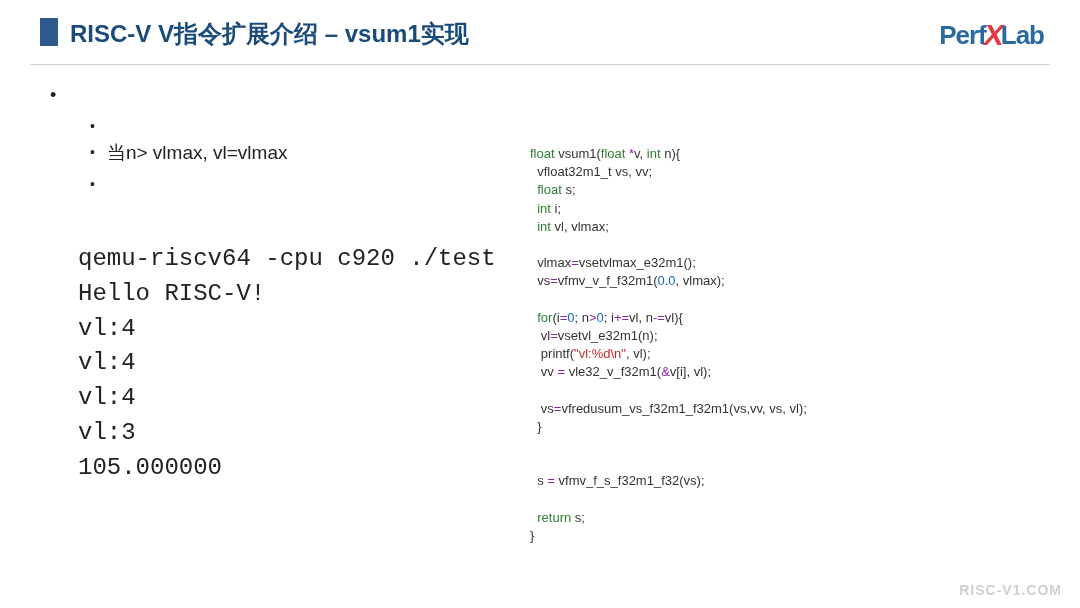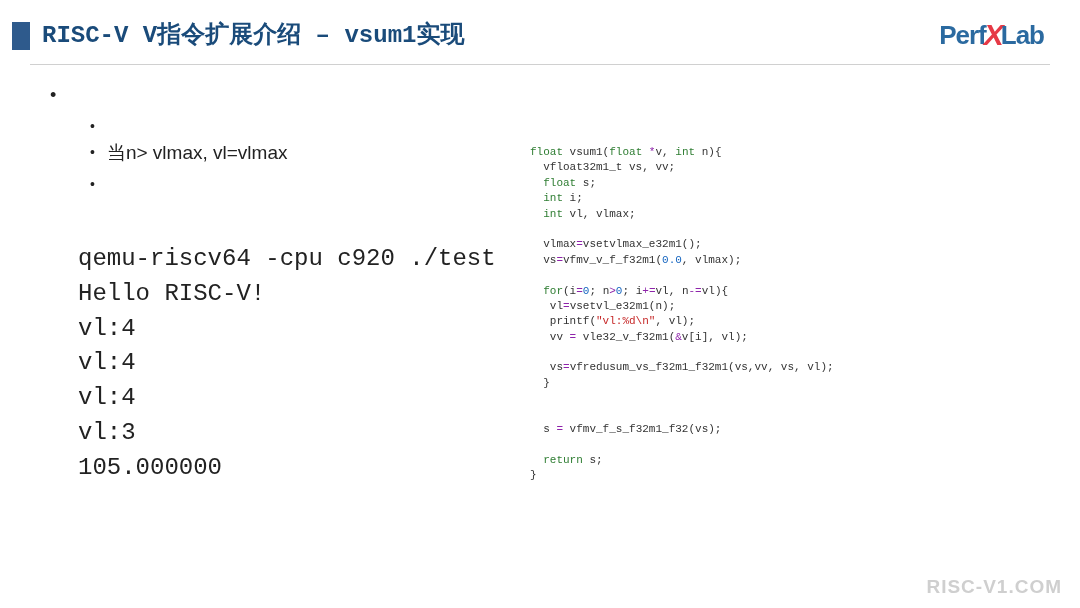--- a/index.html
+++ b/index.html
@@ -6,23 +6,22 @@
     body {
       width: 1080px;
       height: 608px;
       background: #ffffff;
       font-family: "Microsoft YaHei", Arial, sans-serif;
       position: relative;
       overflow: hidden;
     }
     .header {
       display: flex;
-      align-items: flex-end;
-      padding: 18px 30px 8px 12px;
-      font-family: Liberation Mono, monospace;
+      align-items: flex-start;
+      padding: 18px 30px 8px 40px;
     }
     .title-bar {
       width: 18px;
       height: 28px;
       background: #2e5a8c;
       margin-right: 12px;
     }
     .slide-title {
       color: #1a4b7a;
       font-size: 24px;
@@ -83,36 +82,36 @@
     .term-output {
       font-family: "Courier New", monospace;
       font-size: 24px;
       color: #222;
       margin-top: 50px;
       margin-left: 28px;
       line-height: 1.45;
       white-space: pre;
     }
     .code-block {
-      font-family: Liberation Mono, monospace;
-      font-size: 11px;
+      font-family: Liberation Sans, sans-serif;
+      font-size: 13px;
       line-height: 1.4;
       color: #333;
       white-space: pre;
       margin-top: 60px;
     }
     .kw { color: #2e7d32; }
     .num { color: #1565c0; }
     .str { color: #c62828; }
     .op { color: #8e24aa; }
     .watermark {
       position: absolute;
       bottom: 10px;
       right: 18px;
-      font-size: 19px;
+      font-size: 14px;
       color: #cfcfcf;
       letter-spacing: 1px;
       font-weight: bold;
     }
   </style>
 </head>
 <body>
 
 <div class="header">
   <div class="title-bar"></div>

